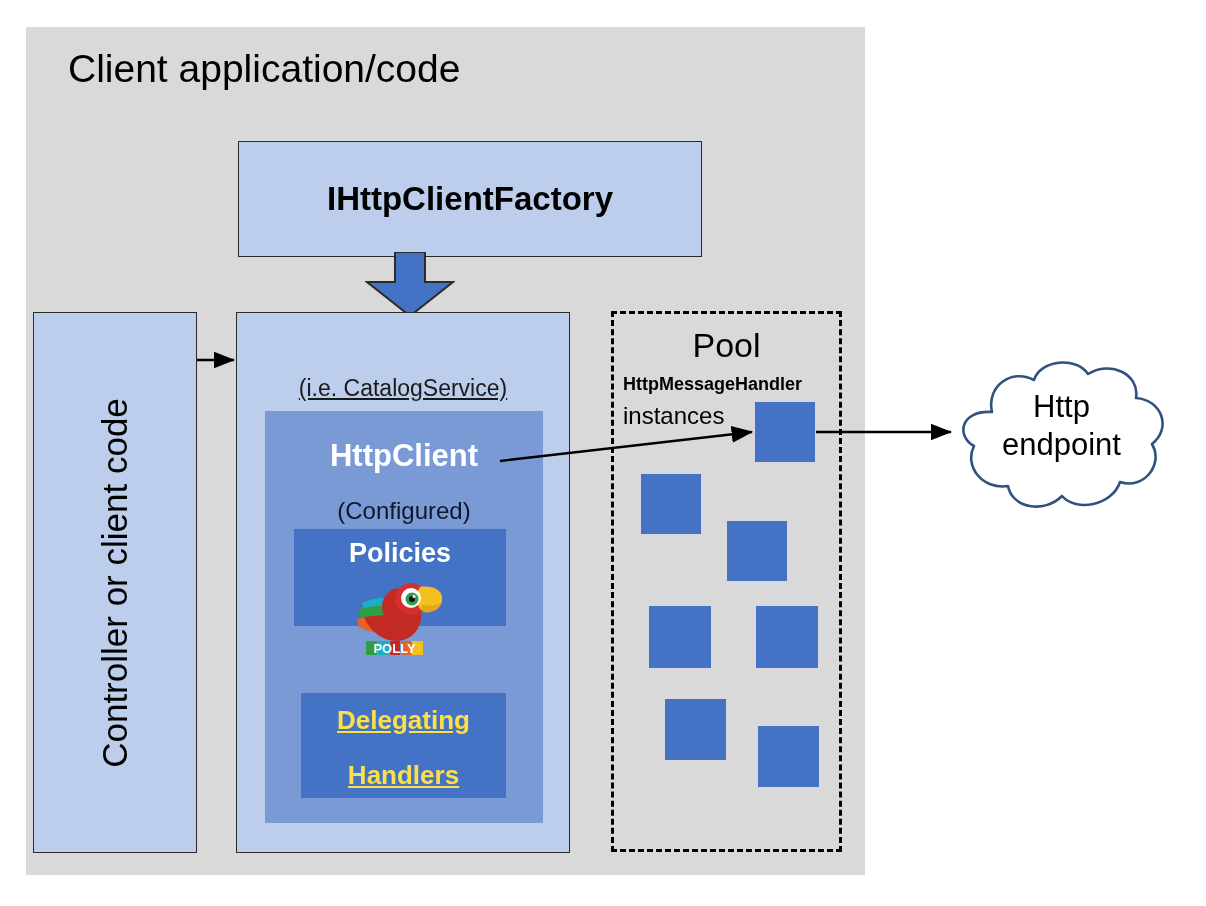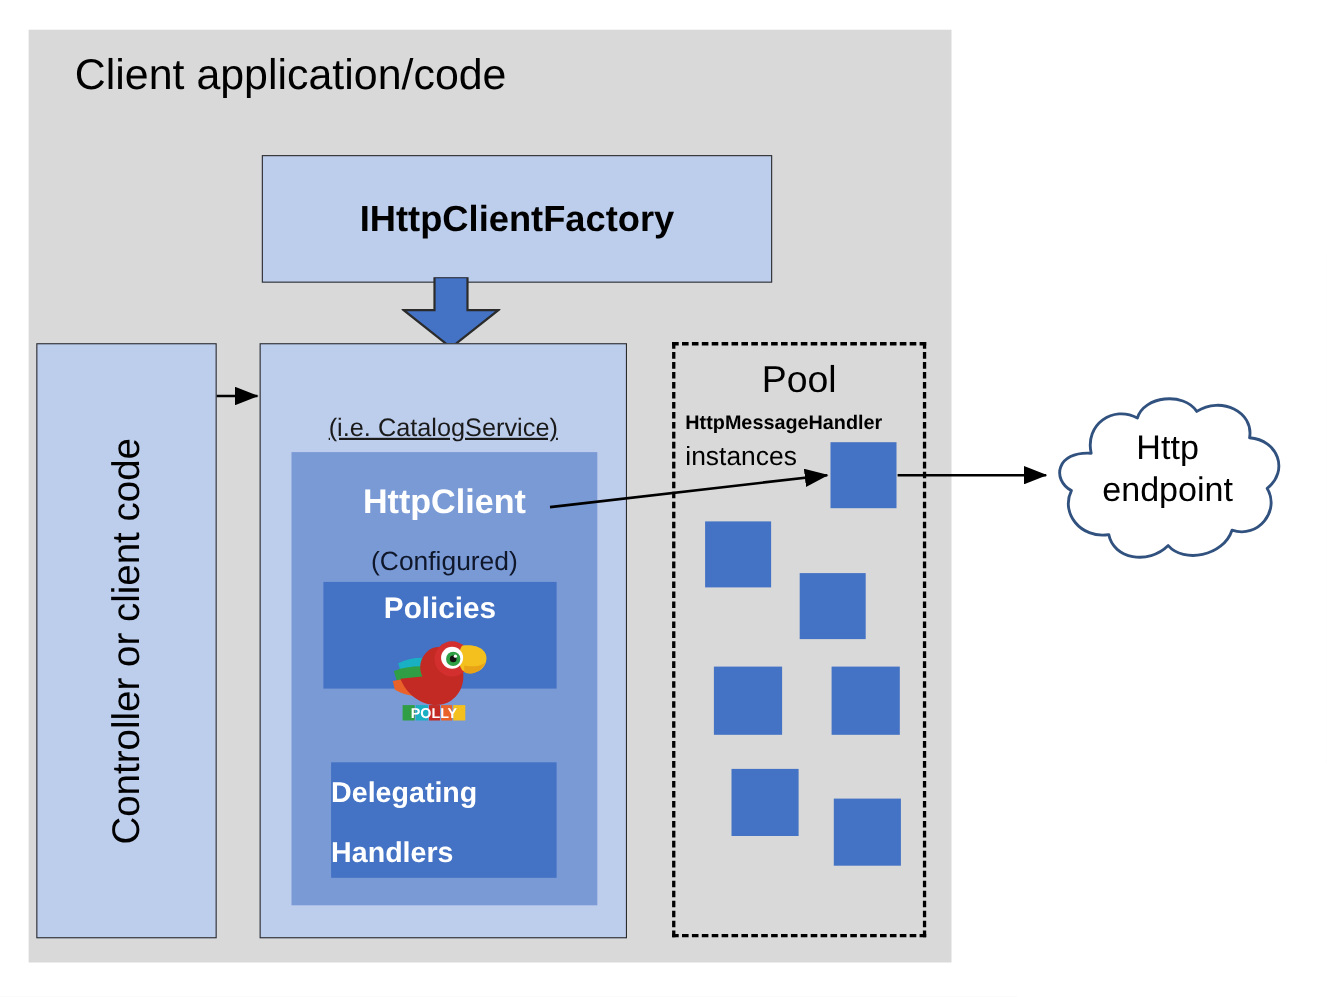--- a/index.html
+++ b/index.html
@@ -193,24 +193,26 @@
   
   .handlers-box {
     left: 301px;
     top: 693px;
     width: 205px;
     height: 105px;
   }
   .handlers-line {
     position: absolute;
     left: 0; right: 0;
+    text-align: center;
     font-size: 26px;
     font-weight: bold;
-    color: #ffffff;
-    white-space: nowrap;
+    color: #fde047;
+    white-space: nowrap;
+    text-decoration: underline;
   }
   .handlers-line-1 { top: 12px; }
   .handlers-line-2 { top: 67px; }
 
   
   .pool-box {
     position: absolute;
     left: 611px;
     top: 311px;
     width: 231px;

